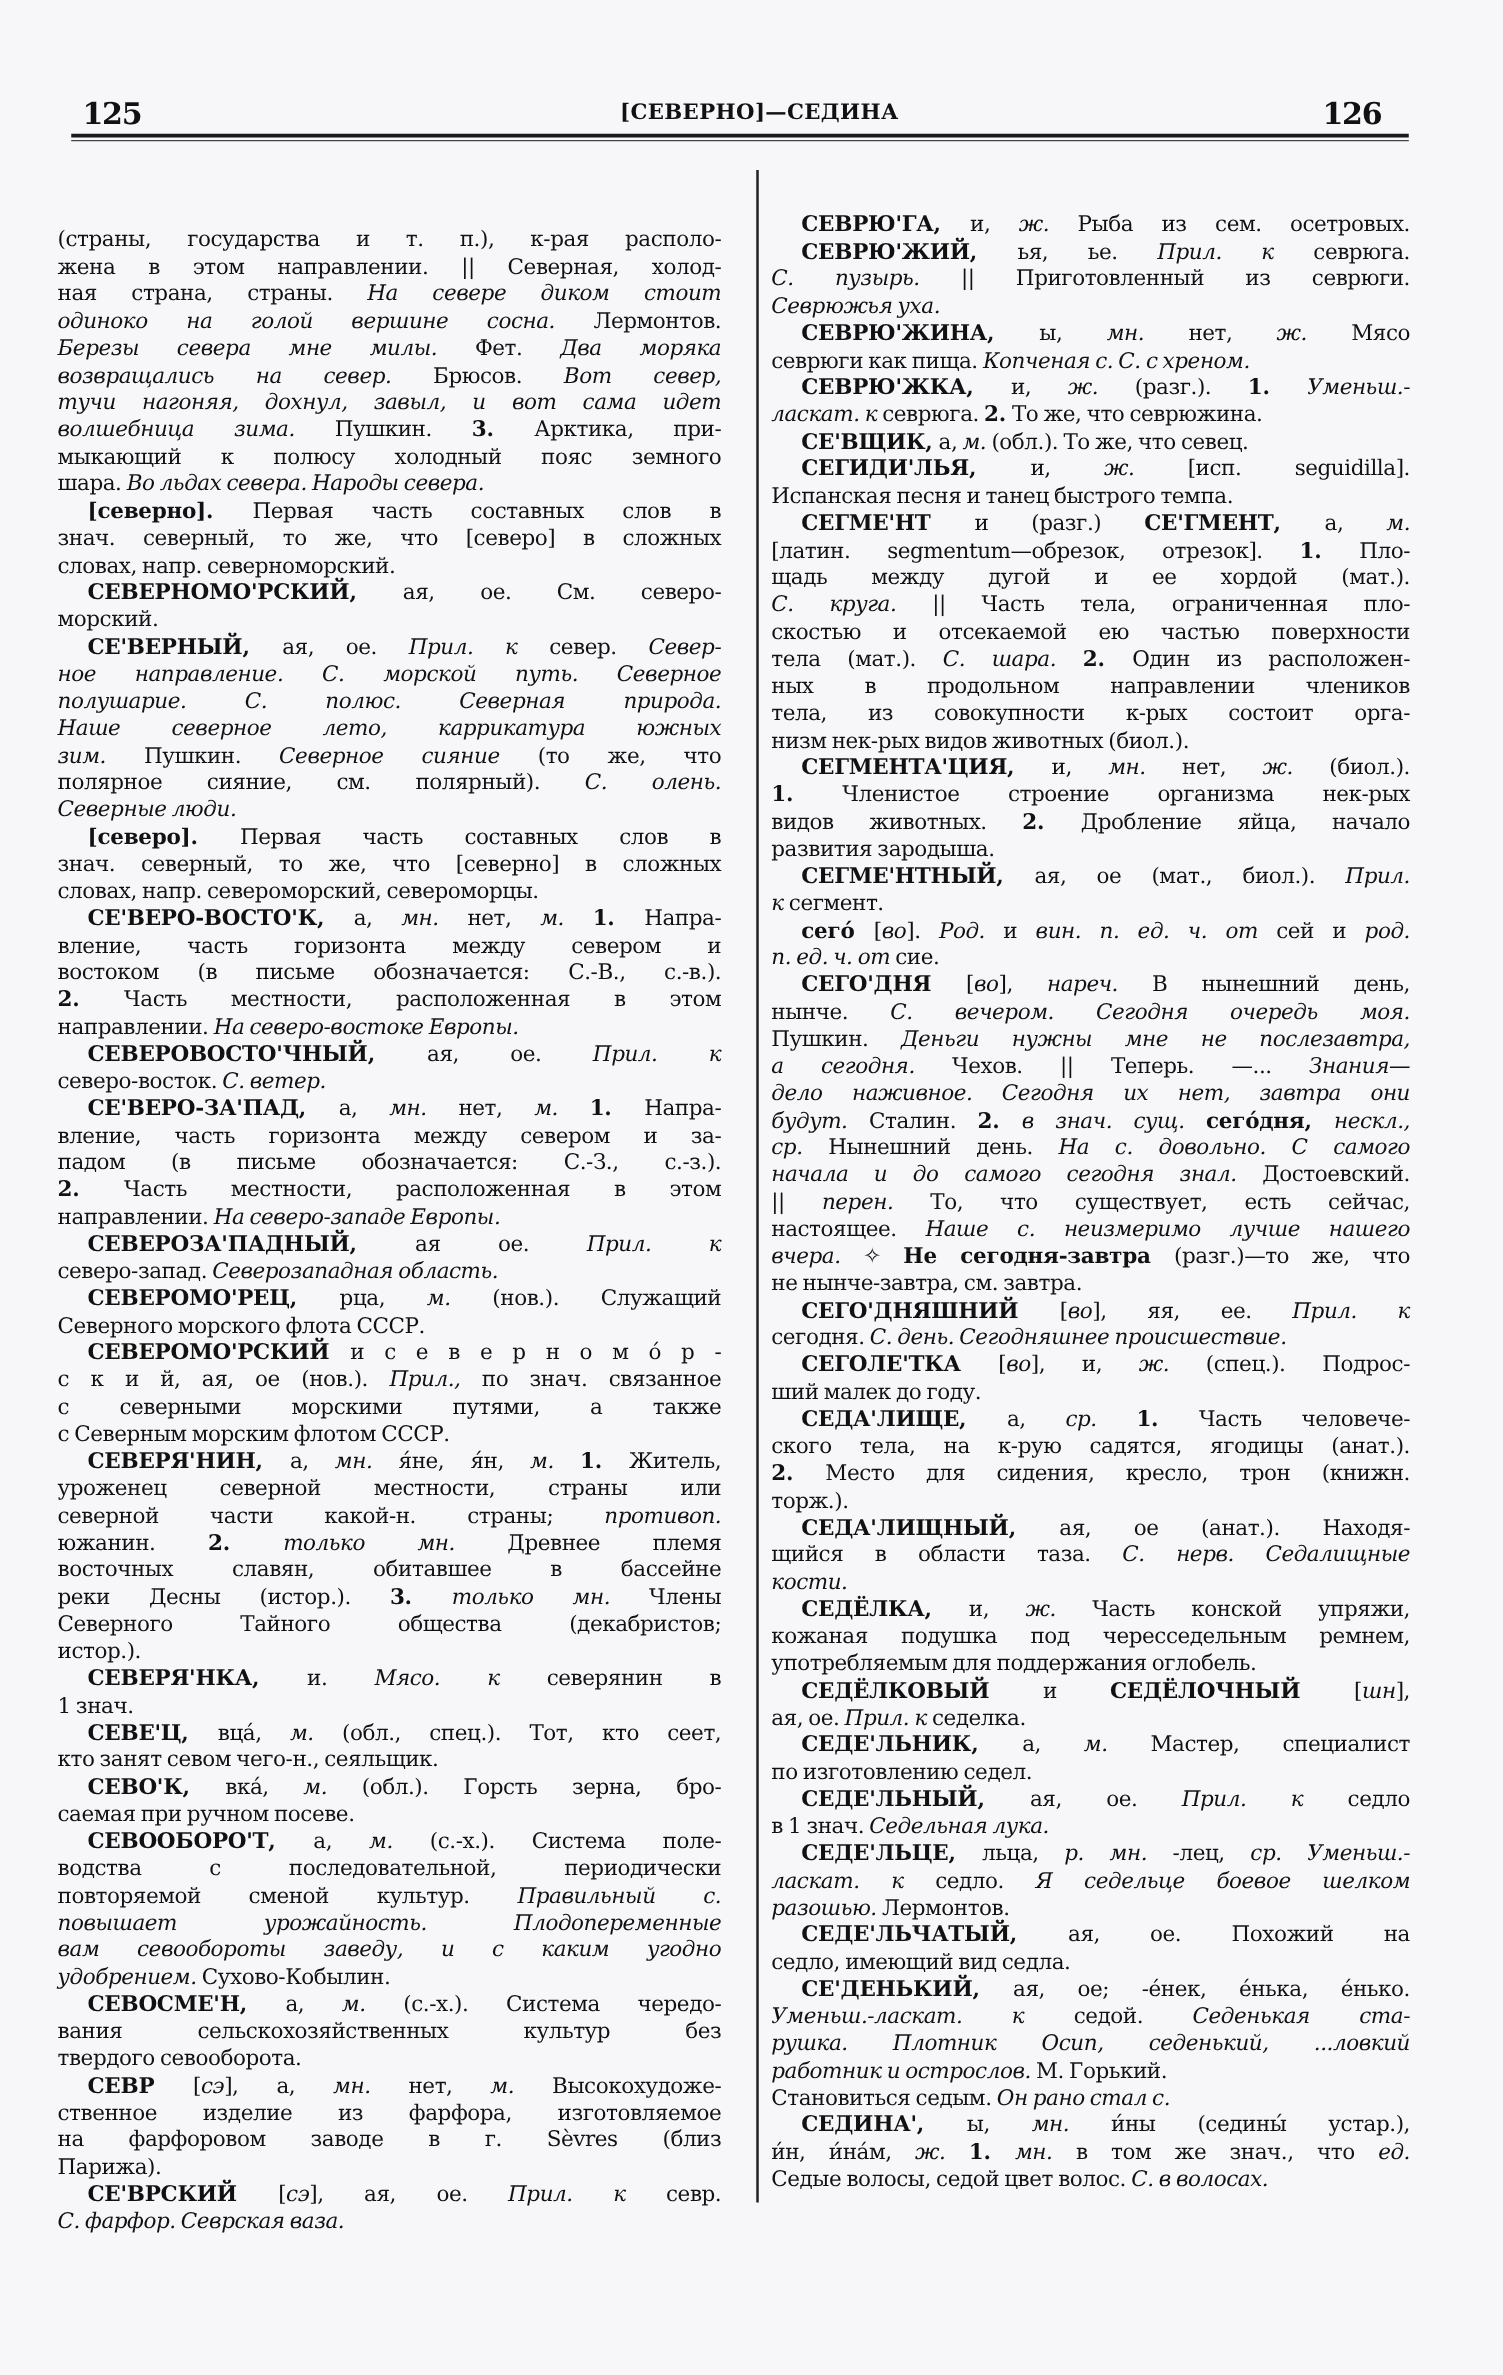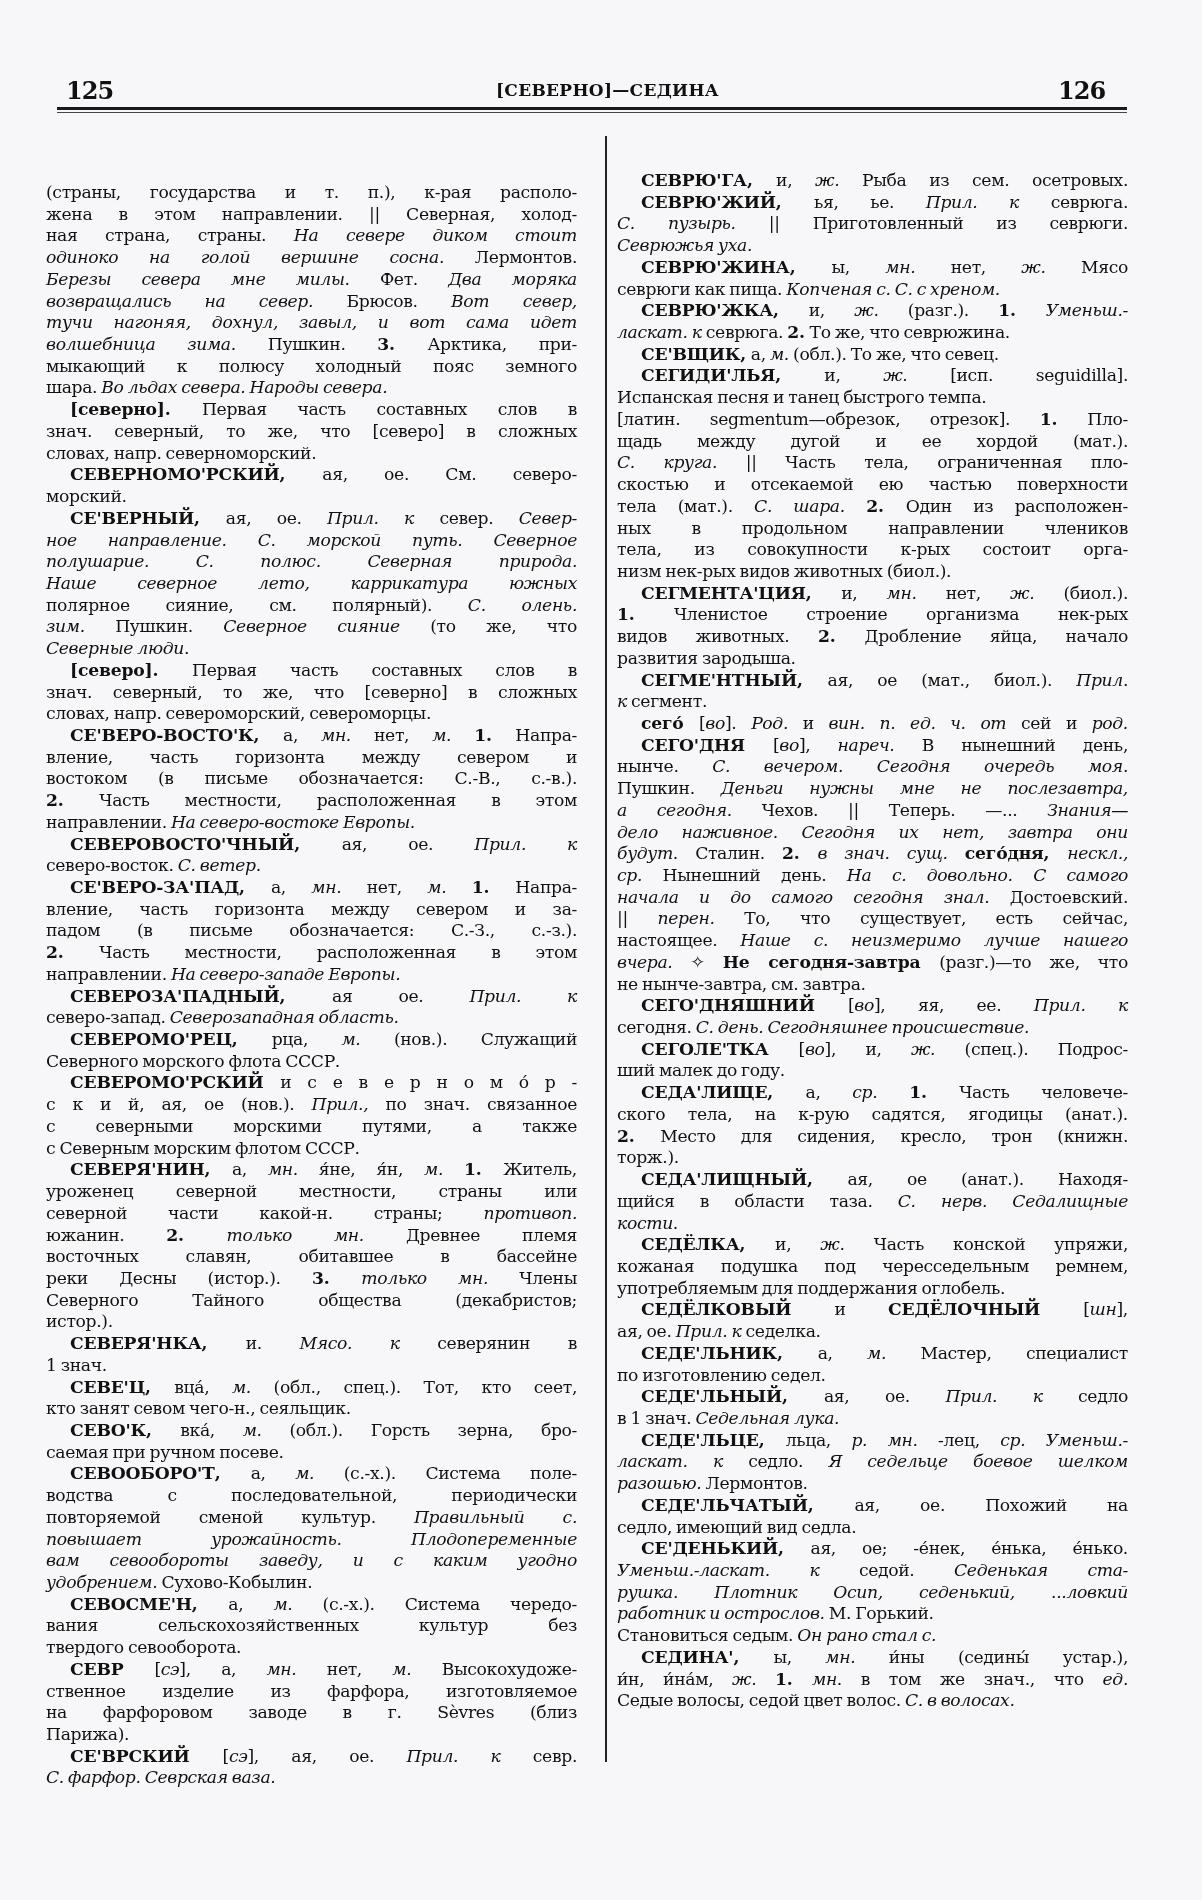--- a/index.html
+++ b/index.html
@@ -77,22 +77,22 @@
     <div class="line last"><span class="seg-r">шара. </span><span class="seg-i">Во льдах севера. Народы севера.</span></div>
     <div class="line indent"><span class="seg-b">[северно]. </span><span class="seg-r">Первая часть составных слов в</span></div>
     <div class="line"><span class="seg-r">знач. северный, то же, что [северо] в сложных</span></div>
     <div class="line last"><span class="seg-r">словах, напр. северноморский.</span></div>
     <div class="line indent"><span class="seg-b">СЕВЕРНОМО'РСКИЙ, </span><span class="seg-r">ая, ое. См. северо-</span></div>
     <div class="line last"><span class="seg-r">морский.</span></div>
     <div class="line indent"><span class="seg-b">СЕ'ВЕРНЫЙ, </span><span class="seg-r">ая, ое. </span><span class="seg-i">Прил. </span><span class="seg-i">к </span><span class="seg-r">север. </span><span class="seg-i">Север-</span></div>
     <div class="line"><span class="seg-i">ное направление. С. морской путь. Северное</span></div>
     <div class="line"><span class="seg-i">полушарие. С. полюс. Северная природа.</span></div>
     <div class="line"><span class="seg-i">Наше северное лето, каррикатура южных</span></div>
+    <div class="line"><span class="seg-i">зим. </span><span class="seg-r">Пушкин. </span><span class="seg-i">Северное сияние </span><span class="seg-r">(то же, что</span></div>
     <div class="line"><span class="seg-r">полярное сияние, см. полярный). </span><span class="seg-i">С. олень.</span></div>
-    <div class="line"><span class="seg-i">зим. </span><span class="seg-r">Пушкин. </span><span class="seg-i">Северное сияние </span><span class="seg-r">(то же, что</span></div>
     <div class="line last"><span class="seg-i">Северные люди.</span></div>
     <div class="line indent"><span class="seg-b">[северо]. </span><span class="seg-r">Первая часть составных слов в</span></div>
     <div class="line"><span class="seg-r">знач. северный, то же, что [северно] в сложных</span></div>
     <div class="line last"><span class="seg-r">словах, напр. североморский, североморцы.</span></div>
     <div class="line indent"><span class="seg-b">СЕ'ВЕРО-ВОСТО'К, </span><span class="seg-r">а, </span><span class="seg-i">мн. </span><span class="seg-r">нет, </span><span class="seg-i">м. </span><span class="seg-b">1. </span><span class="seg-r">Напра-</span></div>
     <div class="line"><span class="seg-r">вление, часть горизонта между севером и</span></div>
     <div class="line"><span class="seg-r">востоком (в письме обозначается: С.-В., с.-в.).</span></div>
     <div class="line"><span class="seg-b">2. </span><span class="seg-r">Часть местности, расположенная в этом</span></div>
     <div class="line last"><span class="seg-r">направлении. </span><span class="seg-i">На северо-востоке Европы.</span></div>
     <div class="line indent"><span class="seg-b">СЕВЕРОВОСТО'ЧНЫЙ, </span><span class="seg-r">ая, ое. </span><span class="seg-i">Прил. к</span></div>
@@ -146,35 +146,37 @@
     <div class="line indent"><span class="seg-b">СЕВРЮ'ЖИЙ, </span><span class="seg-r">ья, ье. </span><span class="seg-i">Прил. к </span><span class="seg-r">севрюга.</span></div>
     <div class="line"><span class="seg-i">С. пузырь. </span><span class="seg-r">|| Приготовленный из севрюги.</span></div>
     <div class="line last"><span class="seg-i">Севрюжья уха.</span></div>
     <div class="line indent"><span class="seg-b">СЕВРЮ'ЖИНА, </span><span class="seg-r">ы, </span><span class="seg-i">мн. </span><span class="seg-r">нет, </span><span class="seg-i">ж. </span><span class="seg-r">Мясо</span></div>
     <div class="line last"><span class="seg-r">севрюги как пища. </span><span class="seg-i">Копченая с. С. с хреном.</span></div>
     <div class="line indent"><span class="seg-b">СЕВРЮ'ЖКА, </span><span class="seg-r">и, </span><span class="seg-i">ж. </span><span class="seg-r">(разг.). </span><span class="seg-b">1. </span><span class="seg-i">Уменьш.-</span></div>
     <div class="line last"><span class="seg-i">ласкат. к </span><span class="seg-r">севрюга. </span><span class="seg-b">2. </span><span class="seg-r">То же, что севрюжина.</span></div>
     <div class="line last indent"><span class="seg-b">СЕ'ВЩИК, </span><span class="seg-r">а, </span><span class="seg-i">м. </span><span class="seg-r">(обл.). То же, что севец.</span></div>
     <div class="line indent"><span class="seg-b">СЕГИДИ'ЛЬЯ, </span><span class="seg-r">и, </span><span class="seg-i">ж. </span><span class="seg-r">[исп. seguidilla].</span></div>
     <div class="line last"><span class="seg-r">Испанская песня и танец быстрого темпа.</span></div>
+    <div class="line indent"><span class="seg-b">СЕГМЕ'НТ </span><span class="seg-r">и (разг.) </span><span class="seg-b">СЕ'ГМЕНТ, </span><span class="seg-r">а, </span><span class="seg-i">м.</span></div>
     <div class="line"><span class="seg-r">[латин. segmentum—обрезок, отрезок]. </span><span class="seg-b">1. </span><span class="seg-r">Пло-</span></div>
     <div class="line"><span class="seg-r">щадь между дугой и ее хордой (мат.).</span></div>
     <div class="line"><span class="seg-i">С. круга. </span><span class="seg-r">|| Часть тела, ограниченная пло-</span></div>
     <div class="line"><span class="seg-r">скостью и отсекаемой ею частью поверхности</span></div>
     <div class="line"><span class="seg-r">тела (мат.). </span><span class="seg-i">С. шара. </span><span class="seg-b">2. </span><span class="seg-r">Один из расположен-</span></div>
     <div class="line"><span class="seg-r">ных в продольном направлении члеников</span></div>
     <div class="line"><span class="seg-r">тела, из совокупности к-рых состоит орга-</span></div>
     <div class="line last"><span class="seg-r">низм нек-рых видов животных (биол.).</span></div>
     <div class="line indent"><span class="seg-b">СЕГМЕНТА'ЦИЯ, </span><span class="seg-r">и, </span><span class="seg-i">мн. </span><span class="seg-r">нет, </span><span class="seg-i">ж. </span><span class="seg-r">(биол.).</span></div>
     <div class="line"><span class="seg-b">1. </span><span class="seg-r">Членистое строение организма нек-рых</span></div>
     <div class="line"><span class="seg-r">видов животных. </span><span class="seg-b">2. </span><span class="seg-r">Дробление яйца, начало</span></div>
     <div class="line last"><span class="seg-r">развития зародыша.</span></div>
     <div class="line indent"><span class="seg-b">СЕГМЕ'НТНЫЙ, </span><span class="seg-r">ая, ое (мат., биол.). </span><span class="seg-i">Прил.</span></div>
     <div class="line last"><span class="seg-i">к </span><span class="seg-r">сегмент.</span></div>
     <div class="line indent"><span class="seg-b">сего́ </span><span class="seg-r">[</span><span class="seg-i">во</span><span class="seg-r">]. </span><span class="seg-i">Род. </span><span class="seg-r">и </span><span class="seg-i">вин. п. ед. ч. от </span><span class="seg-r">сей и </span><span class="seg-i">род.</span></div>
+    <div class="line last"><span class="seg-i">п. ед. ч. от </span><span class="seg-r">сие.</span></div>
     <div class="line indent"><span class="seg-b">СЕГО'ДНЯ </span><span class="seg-r">[</span><span class="seg-i">во</span><span class="seg-r">], </span><span class="seg-i">нареч. </span><span class="seg-r">В нынешний день,</span></div>
     <div class="line"><span class="seg-r">нынче. </span><span class="seg-i">С. вечером. Сегодня очередь моя.</span></div>
     <div class="line"><span class="seg-r">Пушкин. </span><span class="seg-i">Деньги нужны мне не послезавтра,</span></div>
     <div class="line"><span class="seg-i">а сегодня. </span><span class="seg-r">Чехов. || Теперь. —... </span><span class="seg-i">Знания—</span></div>
     <div class="line"><span class="seg-i">дело наживное. Сегодня их нет, завтра они</span></div>
     <div class="line"><span class="seg-i">будут. </span><span class="seg-r">Сталин. </span><span class="seg-b">2. </span><span class="seg-i">в знач. сущ. </span><span class="seg-b">сего́дня, </span><span class="seg-i">нескл.,</span></div>
     <div class="line"><span class="seg-i">ср. </span><span class="seg-r">Нынешний день. </span><span class="seg-i">На с. довольно. С самого</span></div>
     <div class="line"><span class="seg-i">начала и до самого сегодня знал. </span><span class="seg-r">Достоевский.</span></div>
     <div class="line"><span class="seg-r">|| </span><span class="seg-i">перен. </span><span class="seg-r">То, что существует, есть сейчас,</span></div>
     <div class="line"><span class="seg-r">настоящее. </span><span class="seg-i">Наше с. неизмеримо лучше нашего</span></div>

